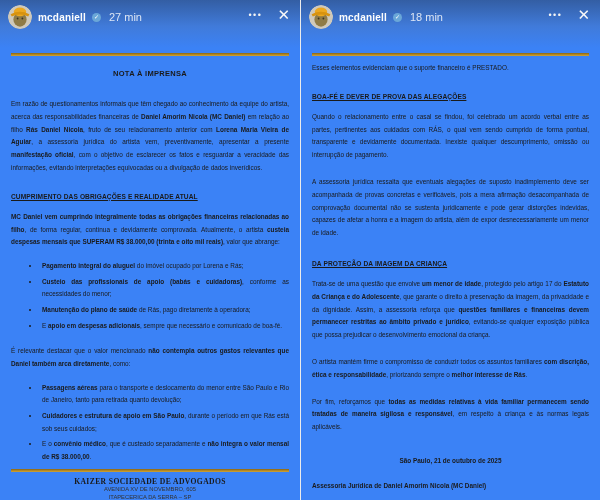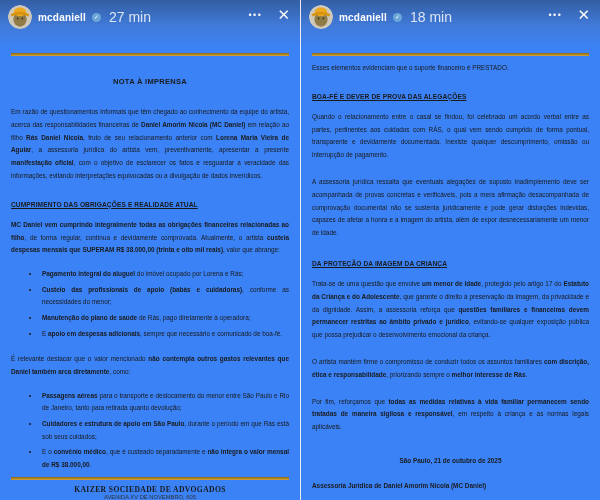--- a/index.html
+++ b/index.html
@@ -47,21 +47,21 @@
   .verified {
     width: 9px; height: 9px;
     border-radius: 50%;
     background: #6aa7d8;
     color: #fff;
     font-size: 6px;
     line-height: 9px;
     text-align: center;
     display: inline-block;
   }
-  .timestamp { font-size: 14px; color: rgba(255,255,255,0.82); margin-left: 2px; }
+  .timestamp { font-size: 11px; color: rgba(255,255,255,0.82); margin-left: 2px; }
   .header-actions { margin-left: auto; display: flex; align-items: center; gap: 15px; padding-top: 2px; }
   .dots { font-size: 9px; letter-spacing: 1.5px; color: #f4f4f4; cursor: pointer; }
   .close { font-size: 15px; font-weight: 300; color: #f8f8f8; cursor: pointer; line-height: 15px; }
 
   
   .doc {
     flex: 1;
     display: flex;
     flex-direction: column;
     padding: 53px 11px 0 11px;
@@ -70,21 +70,21 @@
   .gold-rule {
     height: 3px;
     background: linear-gradient(180deg, #8a6512 0%, #c0932a 70%, #caa23c 100%);
     flex: 0 0 auto;
   }
   .doc-title {
     text-align: center;
     font-size: 7.5px;
     font-weight: 700;
     letter-spacing: 0.3px;
-    margin: 21px 0 13px;
+    margin: 13px 0 13px;
   }
   .para {
     font-size: 6.4px;
     line-height: 12.8px;
     text-align: justify;
     margin: 7px 0;
   }
   .heading {
     font-size: 6.6px;
     font-weight: 700;

